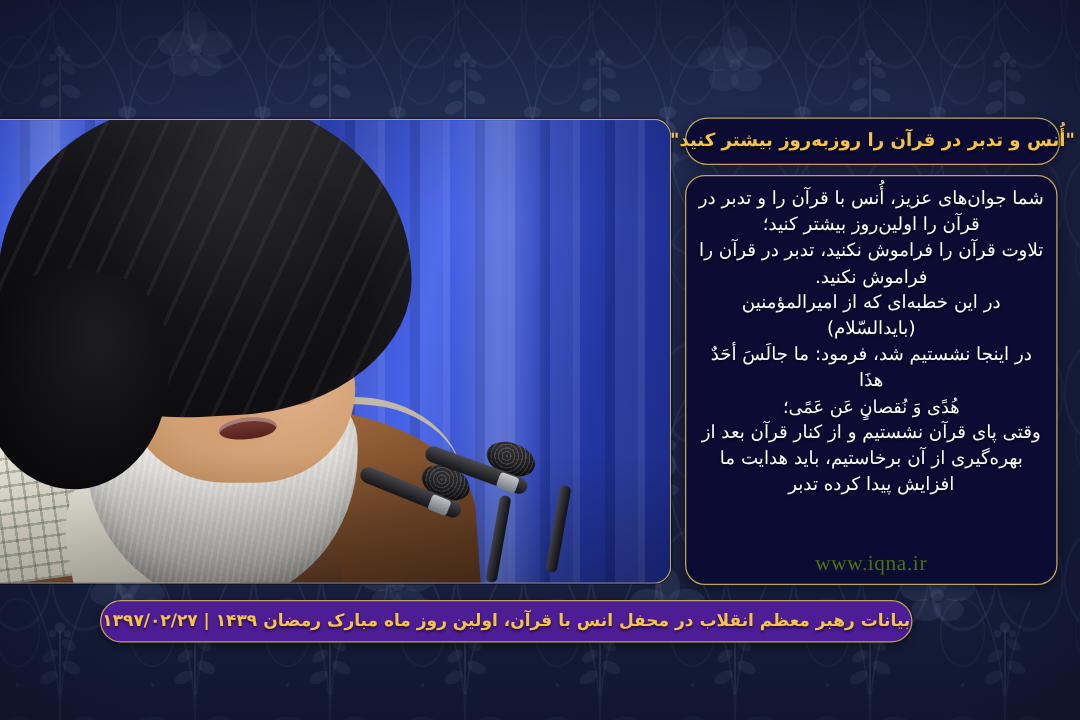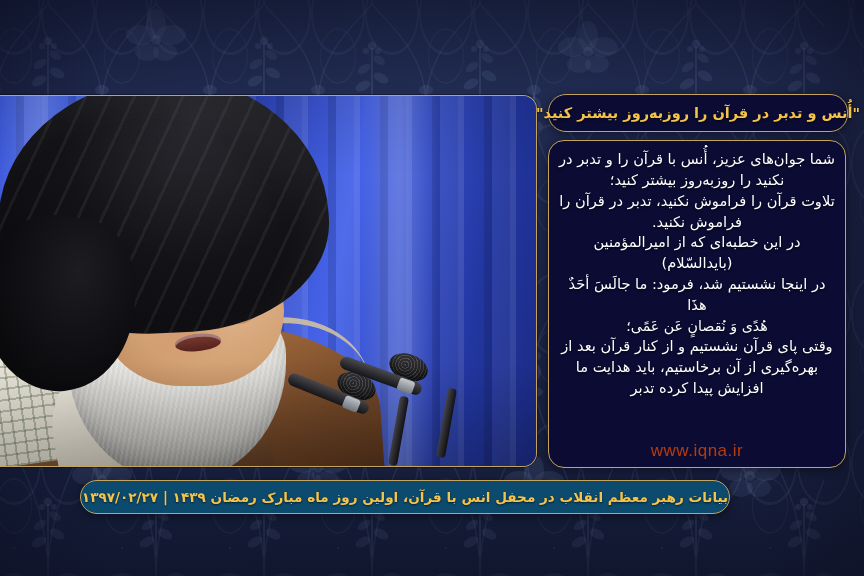--- a/index.html
+++ b/index.html
@@ -261,33 +261,33 @@
     font-size:14.6px;
     line-height:1.43;
     text-align:center;
     text-shadow:0 1px 2px rgba(0,0,0,.55);
   }
   .body-lines p{margin:0;}
   .arabic{
     font-size:14.2px;
   }
   .watermark{
-    color:#c2410c;
+    color:#4d7c0f;
     font-size:17px;
     letter-spacing:.5px;
-    font-family:Liberation Sans, sans-serif;
+    font-family:Liberation Serif, serif;
     direction:ltr;
     padding-bottom:2px;
     opacity:.92;
   }
 
   
   .caption{
     position:absolute;left:80px;top:480px;width:648px;height:32px;
-    background:#0c4a6e;
+    background:#4c1d95;
     border:1.5px solid #c2a45c;
     border-radius:17px;
     display:flex;align-items:center;justify-content:center;
     direction:rtl;
     box-shadow:0 2px 8px rgba(0,0,0,.45);
   }
   .caption-text{
     color:#f3c34a;
     font-size:13.6px;
     font-weight:bold;
@@ -478,21 +478,21 @@
     <div class="photo-shade"></div>
   </div>
 
   <div class="panel headline">
     <span class="headline-text">"أُنس و تدبر در قرآن را روزبه‌روز بیشتر کنید"</span>
   </div>
 
   <div class="panel body-panel">
     <div class="body-lines">
       <p>شما جوان‌های عزیز، أُنس با قرآن را و تدبر در</p>
-      <p>نکنید را روزبه‌روز بیشتر کنید؛</p>
+      <p>قرآن را اولین‌روز بیشتر کنید؛</p>
       <p>تلاوت قرآن را فراموش نکنید، تدبر در قرآن را</p>
       <p>فراموش نکنید.</p>
       <p>در این خطبه‌ای که از امیرالمؤمنین (باید‌السّلام)</p>
       <p>در اینجا نشستیم شد، فرمود: ما جالَسَ أحَدٌ هذَا</p>
       <p class="arabic">هُدًی وَ نُقصانٍ عَن عَمًی؛</p>
       <p>وقتی پای قرآن نشستیم و از کنار قرآن بعد از</p>
       <p>بهره‌گیری از آن برخاستیم، باید هدایت ما</p>
       <p>افزایش پیدا کرده تدبر</p>
     </div>
     <div class="watermark">www.iqna.ir</div>

